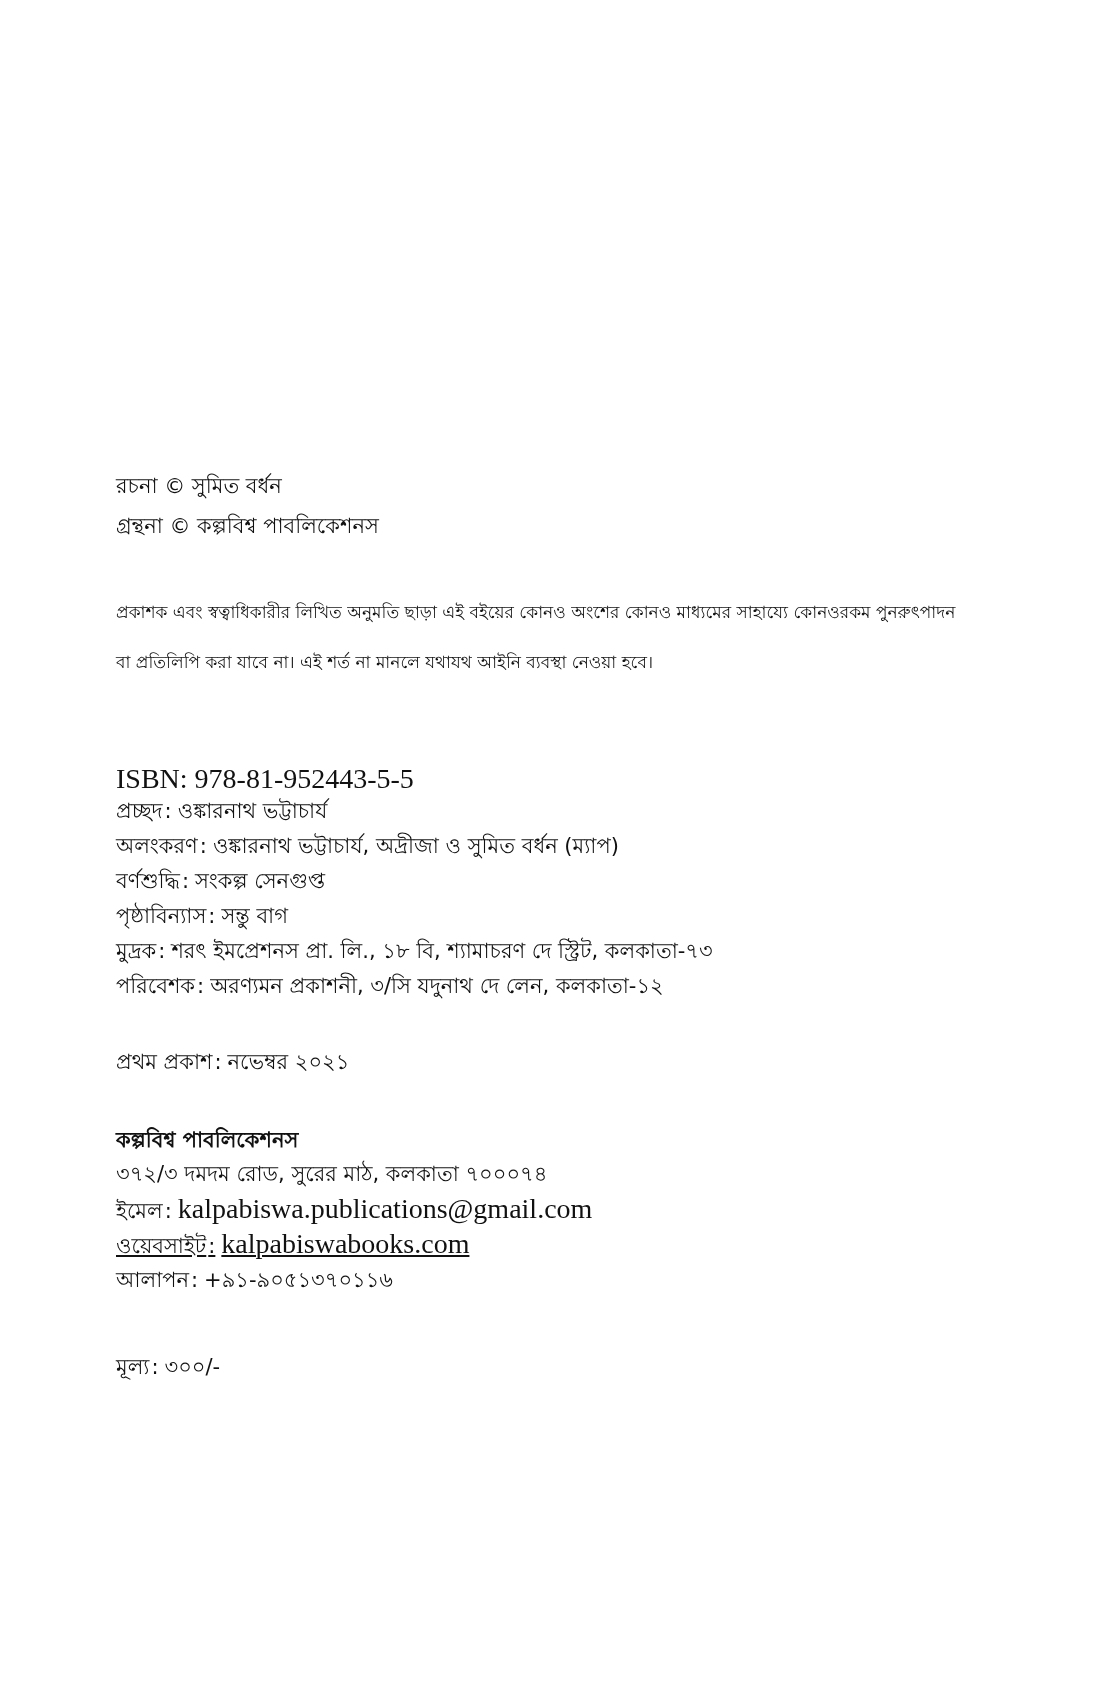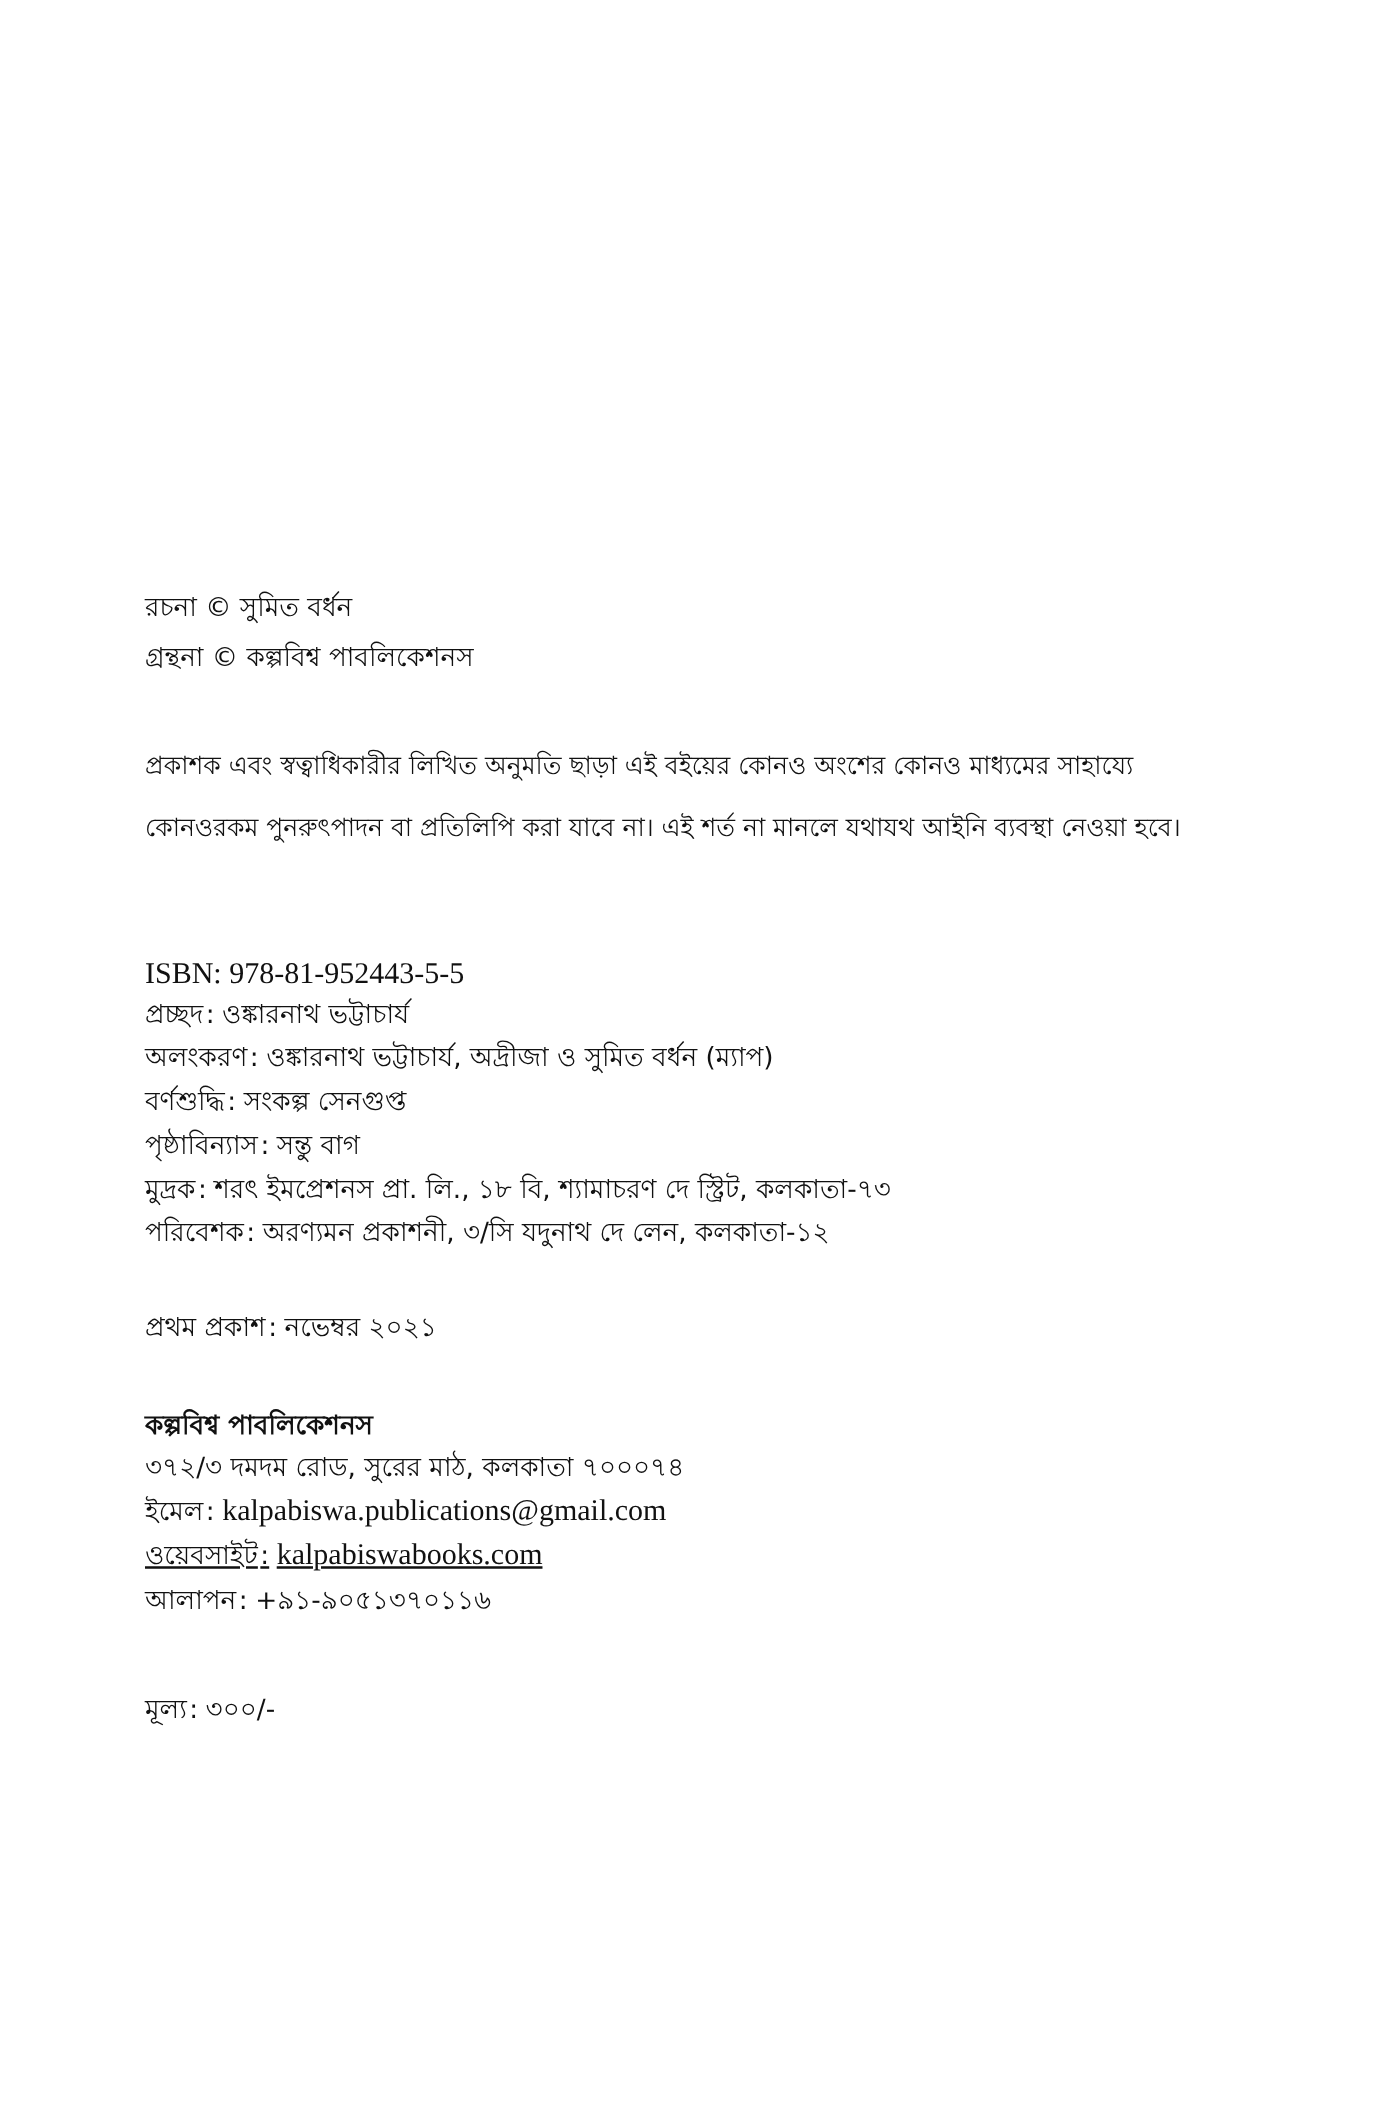--- a/index.html
+++ b/index.html
@@ -26,27 +26,27 @@
     left: 116px;
     white-space: nowrap;
     font-size: 21px;
     line-height: 28px;
     color: #111111;
   }
   .para {
     position: absolute;
     left: 116px;
     width: 840px;
-    font-size: 20px;
+    font-size: 17px;
     line-height: 50px;
     color: #111111;
   }
   .serif {
     font-family: "Liberation Serif", "DejaVu Serif", serif;
-    font-size: 24px;
+    font-size: 28px;
   }
   .bold {
     font-weight: bold;
   }
   .sep { margin: 0 6px 0 2px; }
 </style>
 </head>
 <body>
 
 <div class="page">

